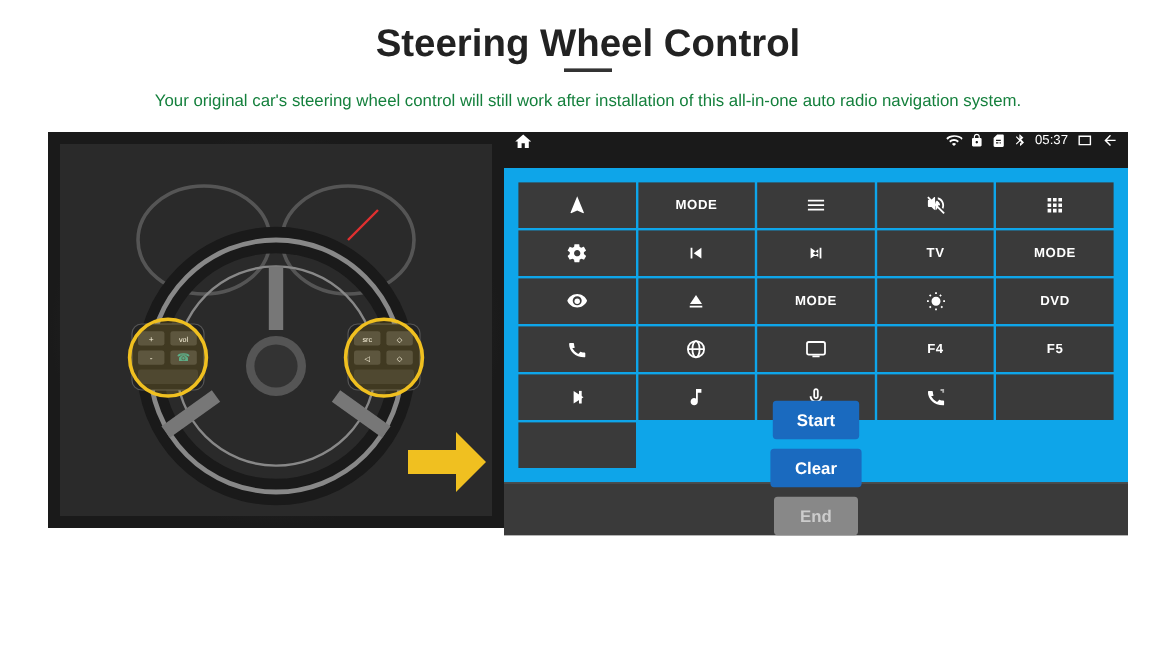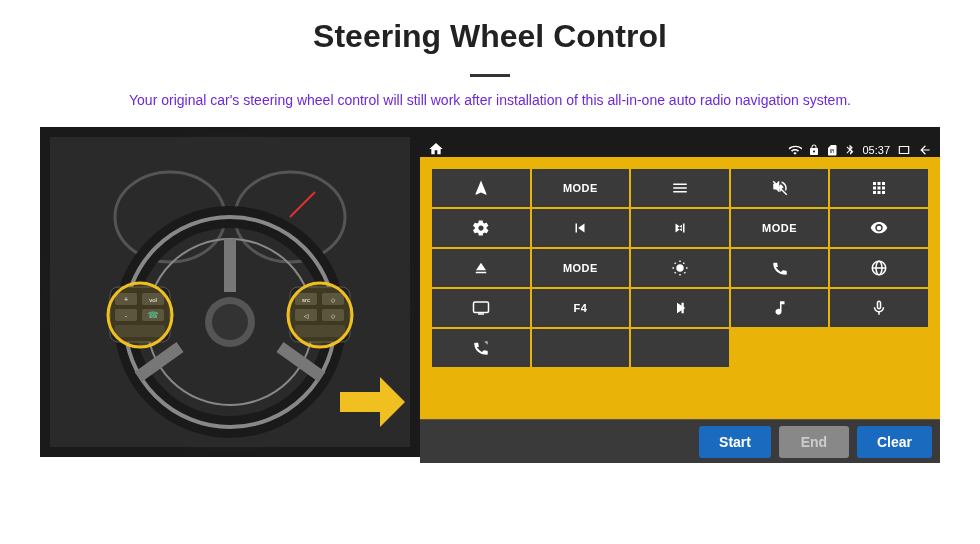--- a/index.html
+++ b/index.html
@@ -17,33 +17,33 @@
       display: flex;
       flex-direction: column;
       align-items: center;
       padding: 18px 40px 0 40px;
     }
 
     .title {
       font-size: 32px;
       font-weight: 900;
       color: #222;
-      margin-bottom: 19px;
+      margin-bottom: 2px;
     }
 
     .title-divider {
       width: 40px;
       height: 3px;
       background: #333;
       margin: 0 auto 12px auto;
     }
 
     .subtitle {
       font-size: 14px;
-      color: #6d28d9;
+      color: #15803d;
       text-align: right;
       line-height: 1.6;
       margin-bottom: 16px;
     }
 
     .content-row {
       display: flex;
       width: 100%;
       gap: 0;
     }
@@ -74,21 +74,21 @@
       background: #2a2a2a;
       display: flex;
       flex-direction: column;
     }
 
     
     .status-bar {
       background: #1a1a1a;
       height: 30px;
       display: flex;
-      align-items: flex-end;
+      align-items: flex-start;
       justify-content: space-between;
       padding: 0 8px;
       color: #fff;
       font-size: 11px;
     }
 
     .status-left {
       display: flex;
       align-items: center;
       gap: 4px;
@@ -102,21 +102,21 @@
     }
 
     
     .button-grid {
       display: grid;
       grid-template-columns: repeat(5, 1fr);
       grid-template-rows: repeat(6, 1fr);
       gap: 2px;
       padding: 12px;
       flex: 1;
-      background: #eab308;
+      background: #0ea5e9;
     }
 
     .ctrl-btn {
       background: #3a3a3a;
       color: #fff;
       border: none;
       display: flex;
       align-items: center;
       justify-content: center;
       font-size: 11px;
@@ -135,20 +135,21 @@
     
     .action-bar {
       height: 44px;
       background: #3a3a3a;
       display: flex;
       align-items: center;
       justify-content: flex-end;
       padding: 0 8px;
       gap: 8px;
       border-top: 1px solid #555;
+      flex-direction: column;
     }
 
     .action-btn {
       padding: 8px 20px;
       border: none;
       border-radius: 3px;
       font-size: 14px;
       font-weight: 600;
       cursor: pointer;
       min-width: 70px;
@@ -307,39 +308,41 @@
         <button class="ctrl-btn">
           <svg viewBox="0 0 24 24">
               <path d="M6 6h2v12H6zm3.5 6l8.5 6V6z"></path>
             </svg>
         </button>
         <button class="ctrl-btn">
           <svg viewBox="0 0 24 24">
               <path d="M6 18l8.5-6L6 6v12zm2.5-6l6-4.3v8.6L8.5 12zm7.5 6h2V6h-2v12z"></path>
             </svg>
         </button>
+        <button class="ctrl-btn">TV</button>
         <button class="ctrl-btn">MODE</button>
 
         <button class="ctrl-btn">
           <svg viewBox="0 0 24 24">
               <circle cx="12" cy="12" r="3"></circle>
               <path d="M12 4C7 4 2.7 7.1 1 11.5 2.7 15.9 7 19 12 19s9.3-3.1 11-7.5C21.3 7.1 17 4 12 4zm0 12.5c-2.8 0-5-2.2-5-5s2.2-5 5-5 5 2.2 5 5-2.2 5-5 5z"></path>
             </svg>
         </button>
         <button class="ctrl-btn">
           <svg viewBox="0 0 24 24">
               <path d="M5 17h14v2H5zm7-12L5.33 15h13.34z"></path>
             </svg>
         </button>
         <button class="ctrl-btn">MODE</button>
         <button class="ctrl-btn">
           <svg viewBox="0 0 24 24">
               <path d="M12 7c-2.8 0-5 2.2-5 5s2.2 5 5 5 5-2.2 5-5-2.2-5-5-5zM2 13h2v-2H2v2zm18 0h2v-2h-2v2zM11 2v2h2V2h-2zm0 18v2h2v-2h-2zM5.6 4.2L4.2 5.6l1.4 1.4 1.4-1.4L5.6 4.2zm12.8 12.8l-1.4 1.4 1.4 1.4 1.4-1.4-1.4-1.4zm-12.8 0L4.2 18.4l1.4 1.4 1.4-1.4-1.4-1.4zM18.4 5.6l-1.4-1.4-1.4 1.4 1.4 1.4 1.4-1.4z"></path>
             </svg>
         </button>
+        <button class="ctrl-btn">DVD</button>
 
         <button class="ctrl-btn">
           <svg viewBox="0 0 24 24">
               <path d="M6.6 10.8c1.4 2.8 3.8 5.1 6.6 6.6l2.2-2.2c.3-.3.7-.4 1-.2 1.1.4 2.3.6 3.6.6.6 0 1 .4 1 1V20c0 .6-.4 1-1 1C9.6 21 3 14.4 3 6c0-.6.4-1 1-1h3.5c.6 0 1 .4 1 1 0 1.3.2 2.5.6 3.6.1.3 0 .7-.2 1L6.6 10.8z"></path>
             </svg>
         </button>
         <button class="ctrl-btn">
           <svg viewBox="0 0 24 24">
               <circle cx="12" cy="12" r="9" fill="none" stroke="white" stroke-width="2"></circle>
               <ellipse cx="12" cy="12" rx="4" ry="9" fill="none" stroke="white" stroke-width="2"></ellipse>
@@ -347,20 +350,21 @@
             </svg>
         </button>
         <button class="ctrl-btn">
           <svg viewBox="0 0 24 24">
               <rect x="2" y="4" width="20" height="14" rx="2" fill="none" stroke="white" stroke-width="2"></rect>
               <line x1="8" y1="20" x2="16" y2="20" stroke="white" stroke-width="2"></line>
             </svg>
         </button>
 
         <button class="ctrl-btn">F4</button>
+        <button class="ctrl-btn">F5</button>
         <button class="ctrl-btn">
           <svg viewBox="0 0 24 24">
               <path d="M8 5v14l11-7z"></path>
               <rect x="14" y="5" width="3" height="14"></rect>
             </svg>
         </button>
 
         <button class="ctrl-btn">
           <svg viewBox="0 0 24 24">
               <path d="M12 3v10.55c-.59-.34-1.27-.55-2-.55-2.2 0-4 1.8-4 4s1.8 4 4 4 4-1.8 4-4V7h4V3h-6z"></path>
@@ -377,19 +381,19 @@
               <path d="M17 3v2h2v2h2V3h-4z" fill="white" opacity="0.6"></path>
             </svg>
         </button>
         <button class="ctrl-btn"></button>
         <button class="ctrl-btn"></button>
 
       </div>
 
       <div class="action-bar">
         <button class="action-btn start">Start</button>
+        <button class="action-btn clear">Clear</button>
         <button class="action-btn end">End</button>
-        <button class="action-btn clear">Clear</button>
       </div>
 
     </div>
   </div>
 </div>
 
 </body></html>

